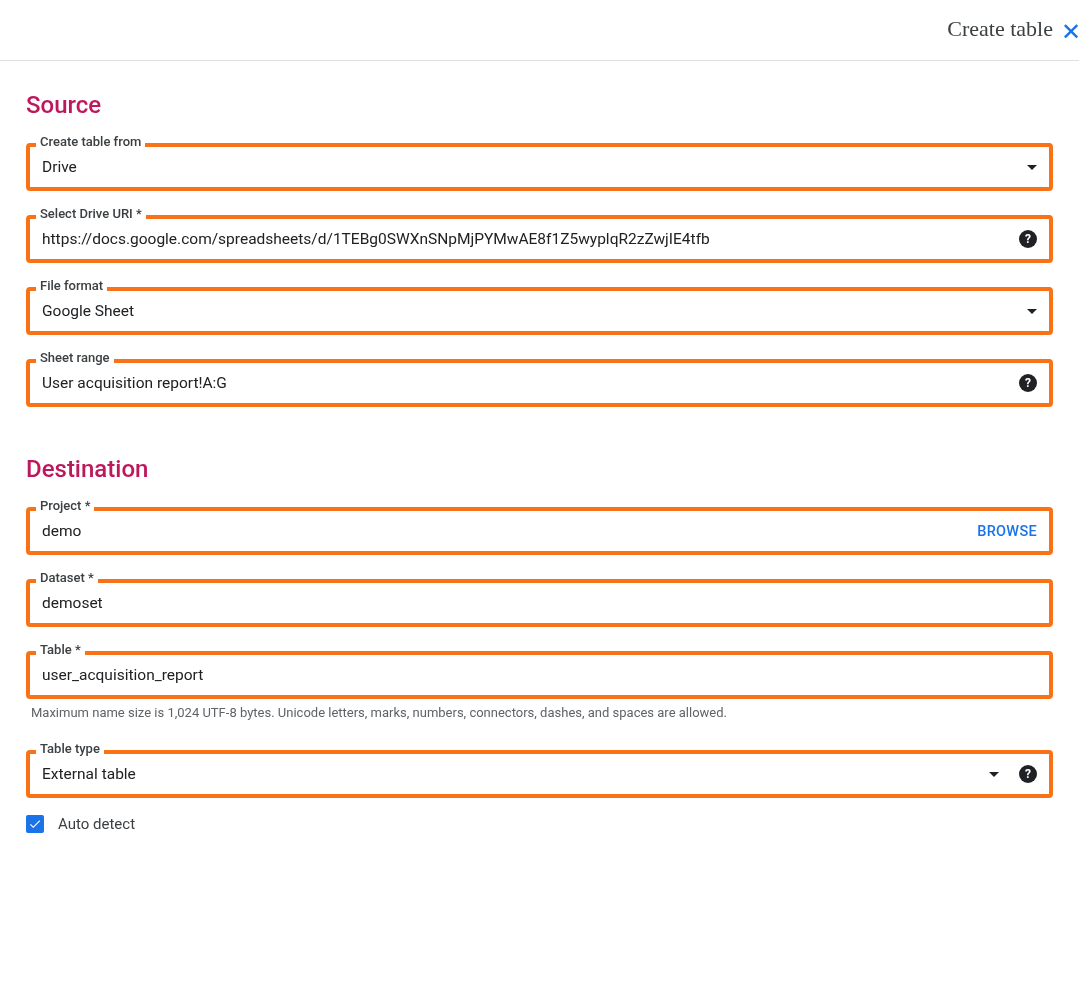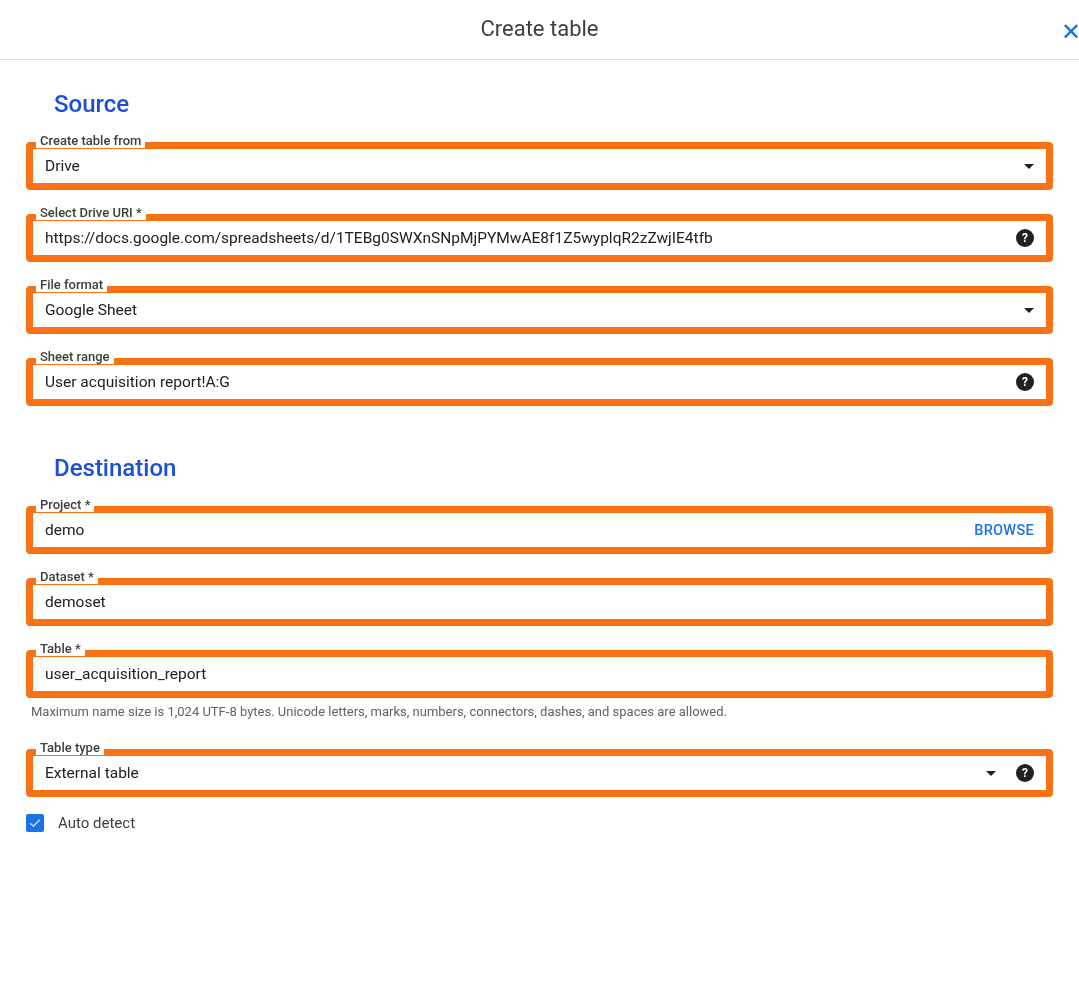--- a/index.html
+++ b/index.html
@@ -12,23 +12,24 @@
     background: #fff;
     color: #202124;
     width: 1079px;
     height: 996px;
     overflow: hidden;
     position: relative;
   }
   .header {
     display: flex;
     align-items: center;
-    justify-content: center;
+    justify-content: flex-end;
     padding: 16px 26px 18px 26px;
     border-bottom: 1px solid #e0e0e0;
+    font-family: Liberation Serif, serif;
   }
   .header-title {
     font-size: 22px;
     font-weight: 400;
     color: #3c4043;
   }
   .close-icon-wrap {
     position: absolute;
     right: -2px;
     top: 18px;
@@ -36,43 +37,42 @@
     font-size: 24px;
     font-weight: 500;
     overflow: hidden;
   }
   .content {
     padding: 0 26px;
   }
   .section-title {
     font-size: 24px;
     font-weight: 500;
-    color: #1d4ed8;
+    color: #be185d;
     margin-top: 30px;
     margin-bottom: 8px;
-    margin-left: 28px;
   }
   .form-field {
     position: relative;
     margin-top: 24px;
     border-radius: 14px;
   }
   .field-label {
     position: absolute;
     top: -9px;
     left: 10px;
     background: #fff;
     padding: 0 4px;
     font-size: 13px;
     font-weight: 500;
     color: #3c4043;
     z-index: 2;
   }
   .field-box {
-    border: 7px solid #f97316;
+    border: 4px solid #f97316;
     border-radius: 4px;
     display: flex;
     align-items: center;
     height: 48px;
     padding: 0 12px;
     position: relative;
   }
   .field-value {
     font-size: 15.5px;
     color: #202124;

